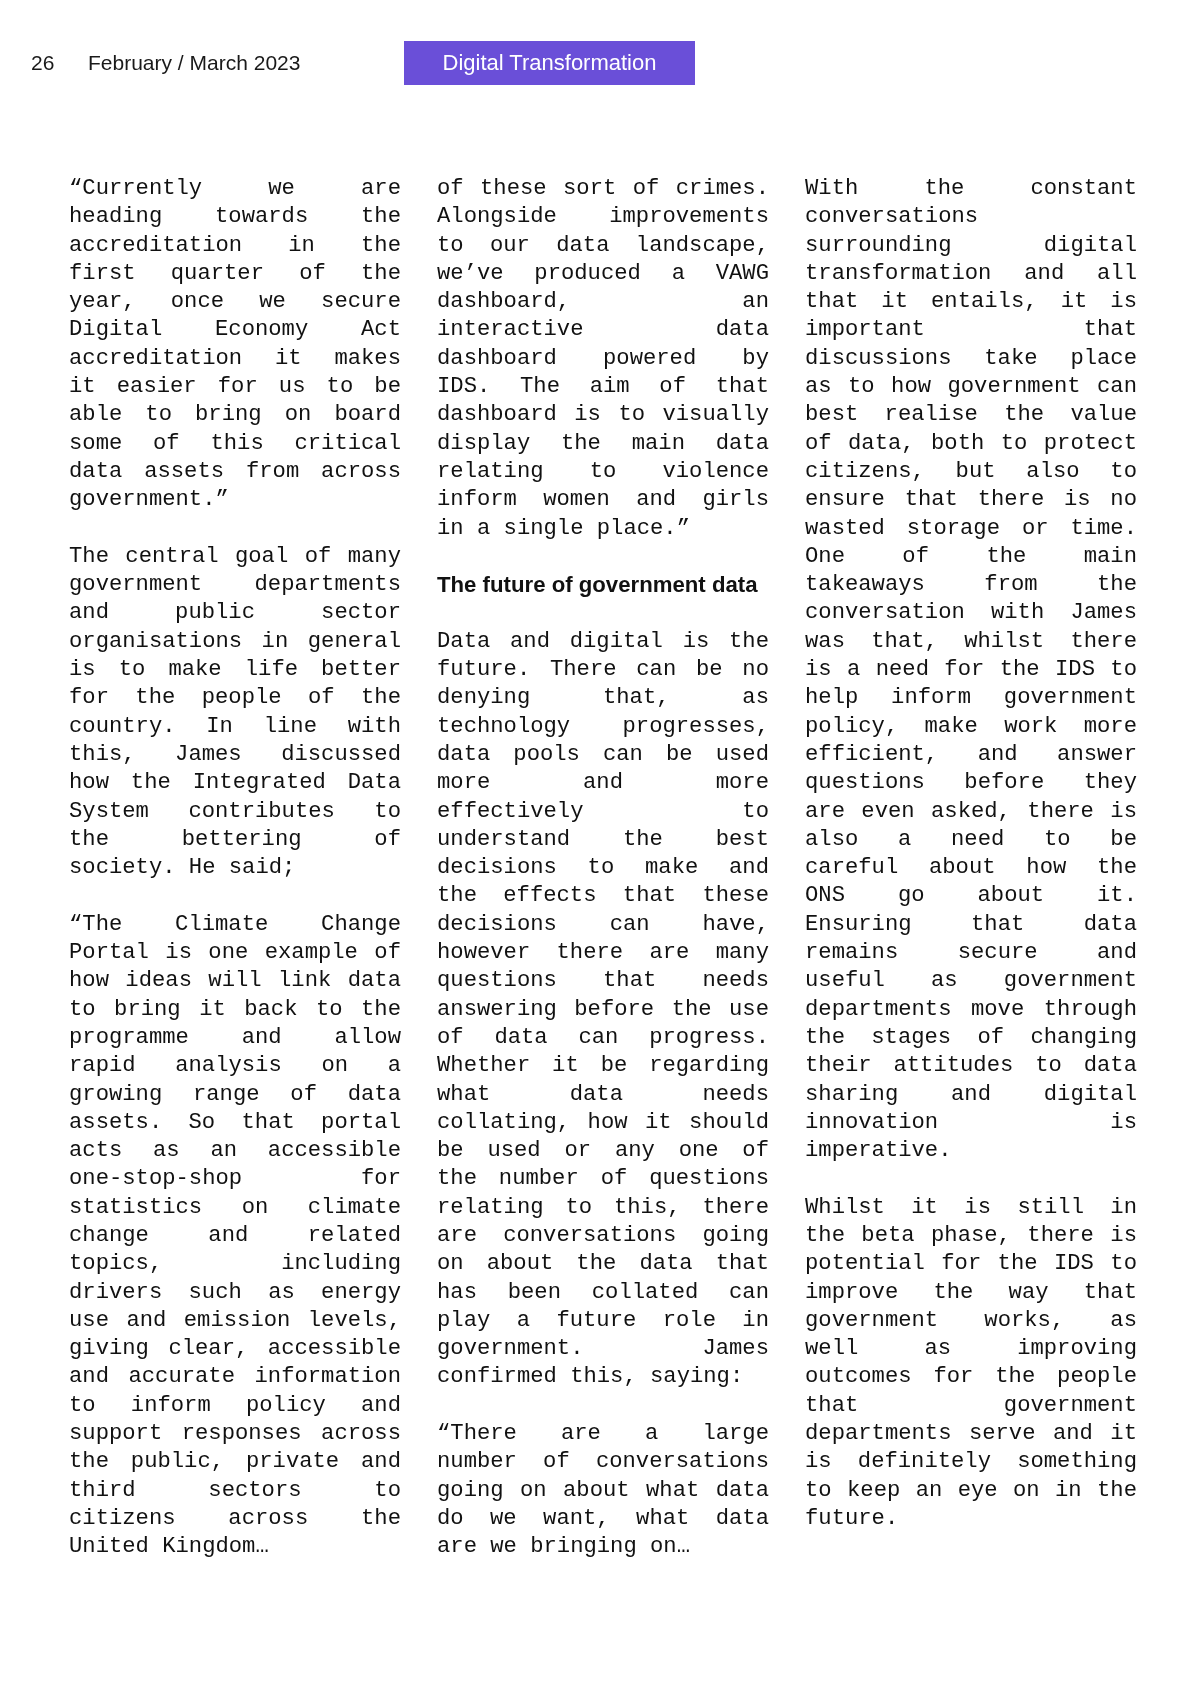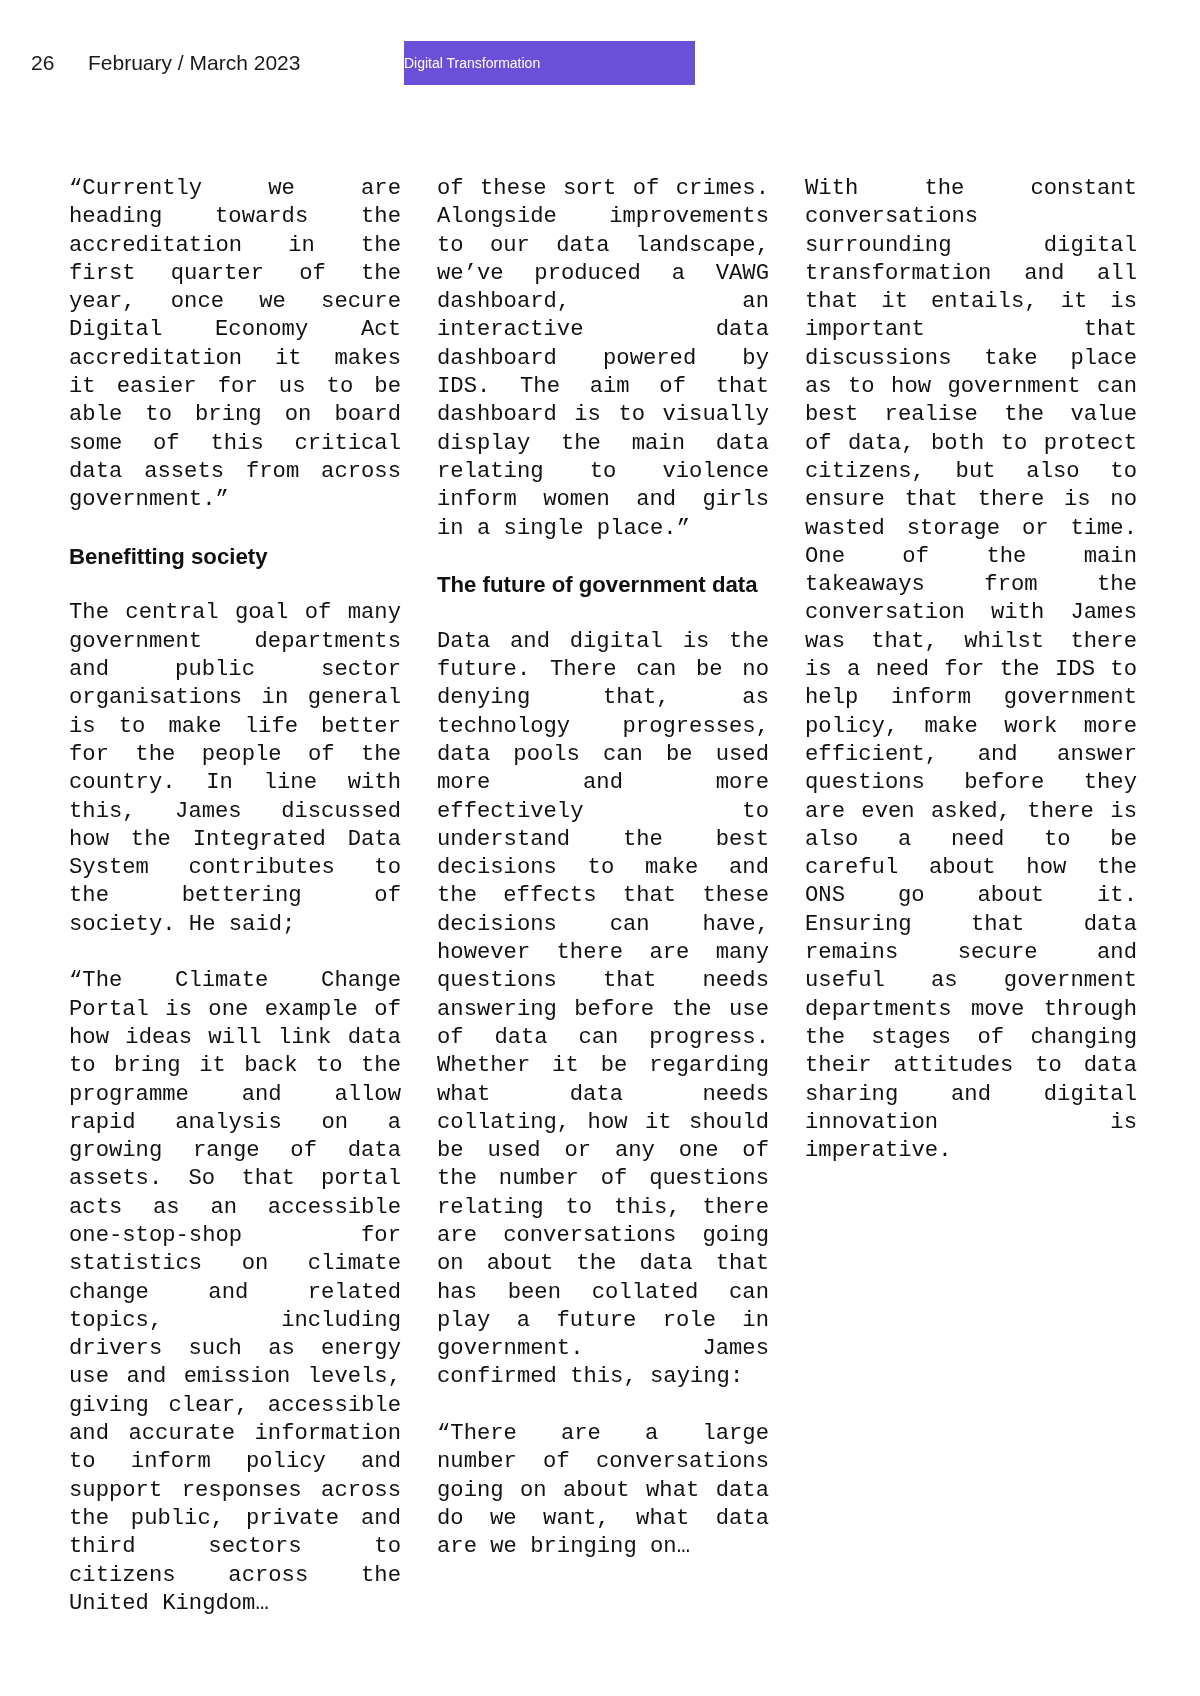--- a/index.html
+++ b/index.html
@@ -39,23 +39,23 @@
       color: #1a1a1a;
     }
     .section-banner {
       position: absolute;
       left: 404px;
       top: 0;
       width: 291px;
       height: 44px;
       background: #6a4fd8;
       color: #ffffff;
-      font-size: 14px;
+      font-size: 22px;
       line-height: 44px;
-      text-align: left;
+      text-align: center;
     }
     .columns {
       position: absolute;
       top: 175px;
       left: 0;
       width: 1200px;
     }
     .col {
       position: absolute;
       top: 0;
@@ -88,28 +88,28 @@
 
 <div class="page-header">
   <span class="page-number">26</span>
   <span class="issue-date">February / March 2023</span>
   <div class="section-banner">Digital Transformation</div>
 </div>
 
 <div class="columns">
   <div class="col c1">
     <p>“Currently we are heading towards the accreditation in the first quarter of the year, once we secure Digital Economy Act accreditation it makes it easier for us to be able to bring on board some of this critical data assets from across government.”</p>
-    <h3 class="left">Benefitting society</h3>
     <p>The central goal of many government departments and public sector organisations in general is to make life better for the people of the country. In line with this, James discussed how the Integrated Data System contributes to the bettering of society. He said;</p>
     <p>“The Climate Change Portal is one example of how ideas will link data to bring it back to the programme and allow rapid analysis on a growing range of data assets. So that portal acts as an accessible one-stop-shop for statistics on climate change and related topics, including drivers such as energy use and emission levels, giving clear, accessible and accurate information to inform policy and support responses across the public, private and third sectors to citizens across the United Kingdom…</p>
   </div>
 
   <div class="col c2">
     <p>of these sort of crimes. Alongside improvements to our data landscape, we’ve produced a VAWG dashboard, an interactive data dashboard powered by IDS. The aim of that dashboard is to visually display the main data relating to violence inform women and girls in a single place.”</p>
     <h3>The future of government data</h3>
     <p>Data and digital is the future. There can be no denying that, as technology progresses, data pools can be used more and more effectively to understand the best decisions to make and the effects that these decisions can have, however there are many questions that needs answering before the use of data can progress. Whether it be regarding what data needs collating, how it should be used or any one of the number of questions relating to this, there are conversations going on about the data that has been collated can play a future role in government. James confirmed this, saying:</p>
     <p>“There are a large number of conversations going on about what data do we want, what data are we bringing on…</p>
   </div>
 
   <div class="col c3">
     <p>With the constant conversations surrounding digital transformation and all that it entails, it is important that discussions take place as to how government can best realise the value of data, both to protect citizens, but also to ensure that there is no wasted storage or time. One of the main takeaways from the conversation with James was that, whilst there is a need for the IDS to help inform government policy, make work more efficient, and answer questions before they are even asked, there is also a need to be careful about how the ONS go about it. Ensuring that data remains secure and useful as government departments move through the stages of changing their attitudes to data sharing and digital innovation is imperative.</p>
+    <p>Whilst it is still in the beta phase, there is potential for the IDS to improve the way that government works, as well as improving outcomes for the people that government departments serve and it is definitely something to keep an eye on in the future.</p>
   </div>
 </div>
 
 </body></html>

